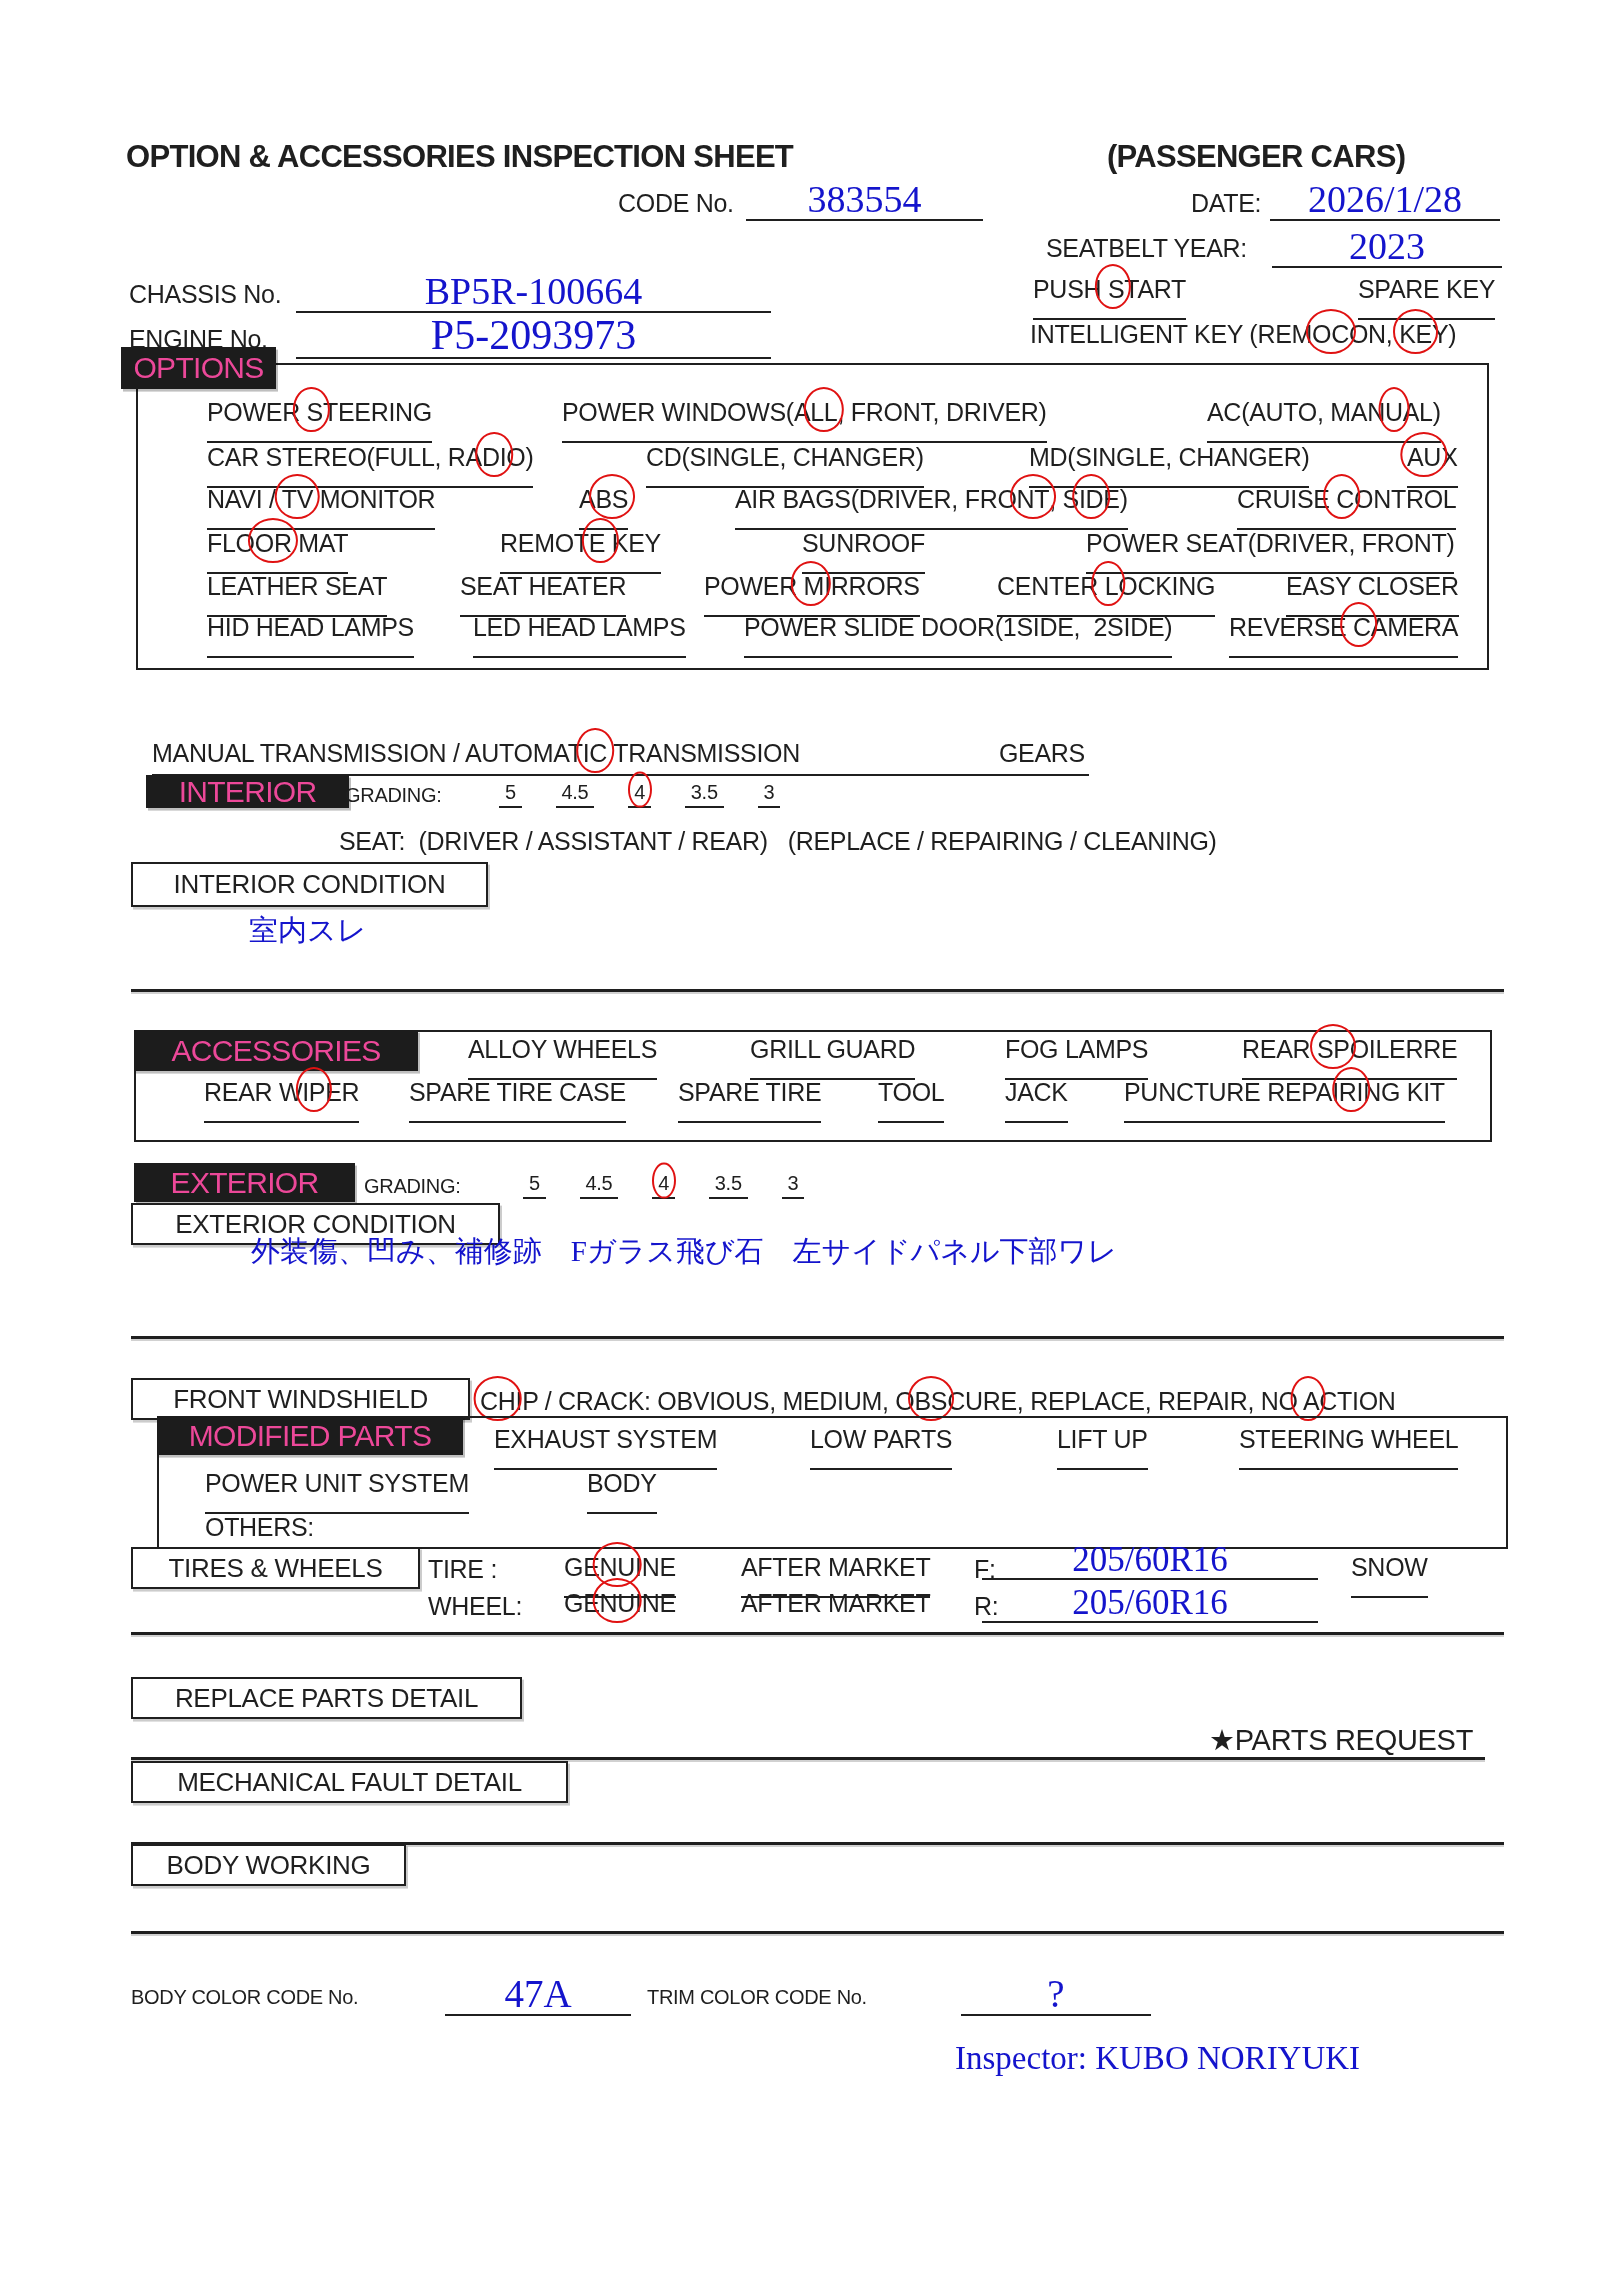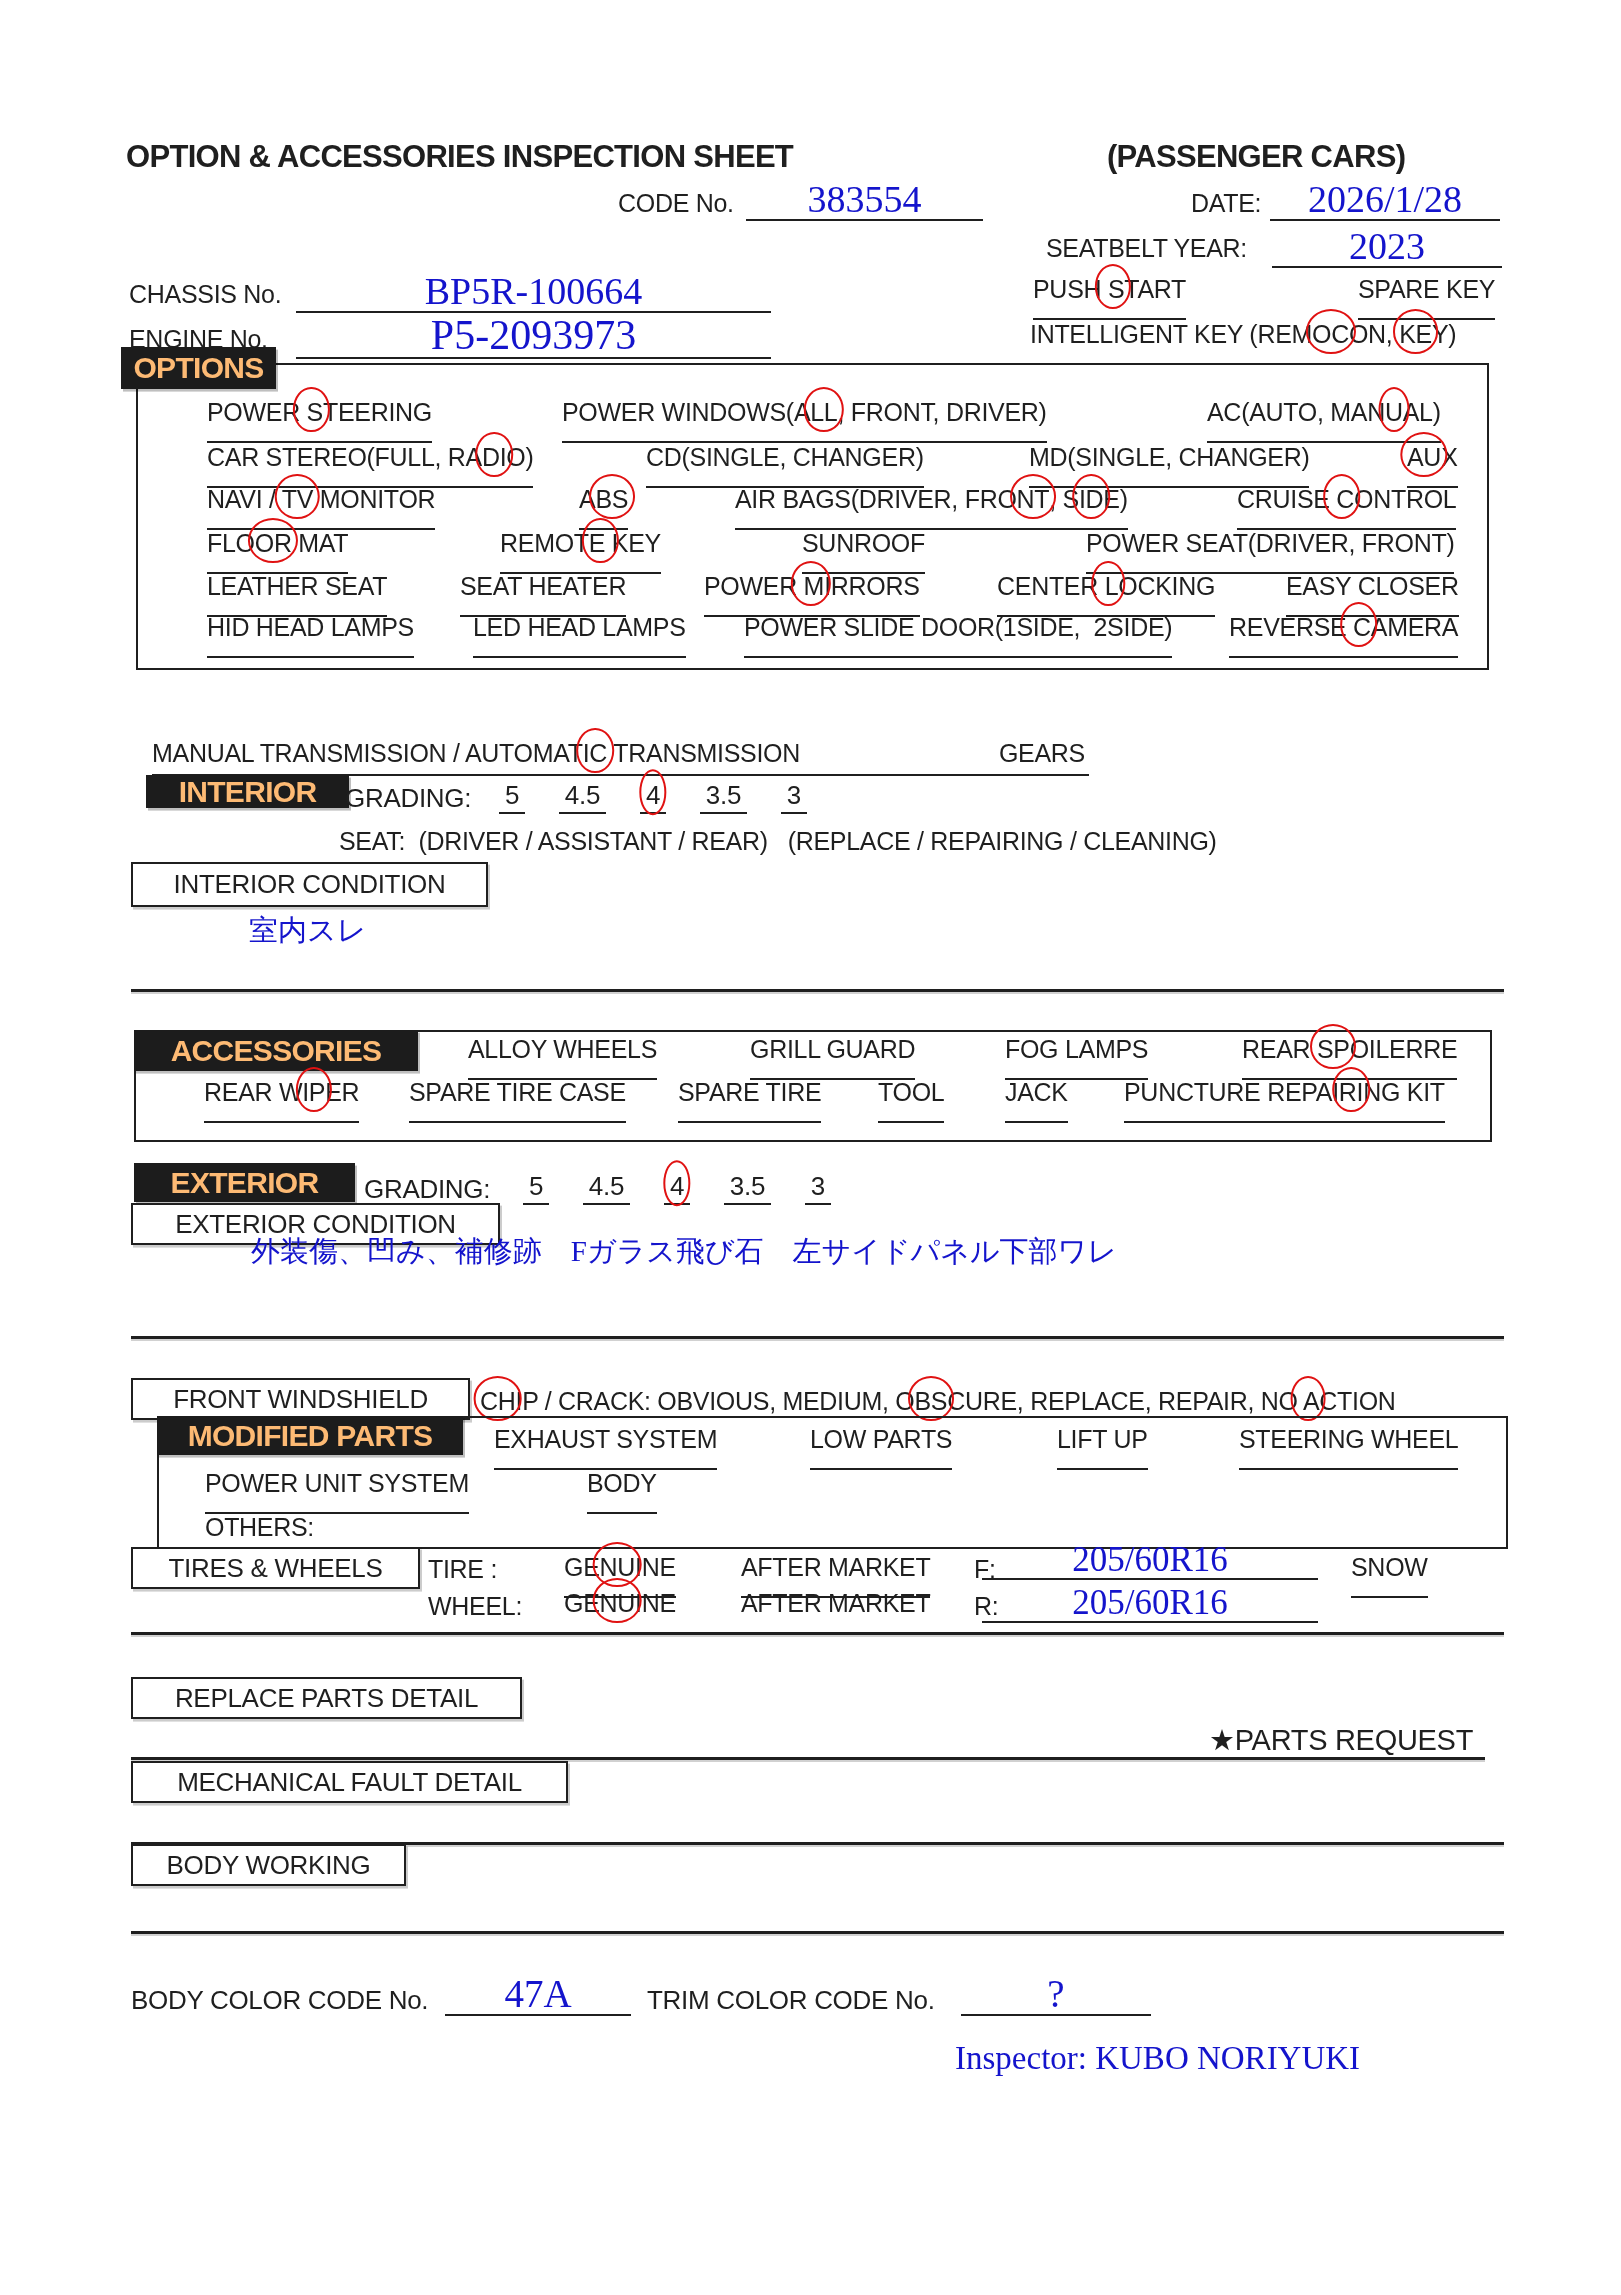--- a/index.html
+++ b/index.html
@@ -4,27 +4,27 @@
 <style>
   :root{ --ink:#1f1f1f; --blue:#1414cc; --red:#e01212; }
   html,body{margin:0;padding:0;background:#ffffff;}
   .page{position:relative;width:1622px;height:2295px;background:#fff;overflow:hidden;
         font-family:"Liberation Sans",sans-serif;color:var(--ink);}
   .abs{position:absolute;}
   .t48{font-size:31px;font-weight:bold;letter-spacing:-0.7px;white-space:nowrap;}
   .lbl{font-size:25px;letter-spacing:-0.3px;white-space:nowrap;line-height:1.1;}
   .opt{font-size:25px;letter-spacing:-0.3px;white-space:pre;line-height:1;
        border-bottom:2px solid var(--ink);padding-bottom:16px;display:inline-block;}
-  .blabel{background:#1c1c1c;color:#fdba74;font-size:30px;font-weight:bold;letter-spacing:-0.7px;
+  .blabel{background:#1c1c1c;color:#ec4899;font-size:30px;font-weight:normal;letter-spacing:-0.7px;
           display:flex;align-items:center;justify-content:center;white-space:nowrap;box-shadow:2px 2.6px 0 rgba(0,0,0,.25);}
   .wlabel{background:#fff;border:2px solid var(--ink);font-size:26px;letter-spacing:-0.3px;
           display:flex;align-items:center;justify-content:center;white-space:nowrap;box-shadow:2px 2.6px 0 rgba(0,0,0,.2);}
   .box{position:absolute;border:2px solid var(--ink);background:transparent;}
   .hr{position:absolute;height:2.6px;background:var(--ink);box-shadow:0 2px 0 rgba(0,0,0,.18);}
-  .grad{font-size:26px;letter-spacing:-0.3px;white-space:nowrap;line-height:1;}
+  .grad{font-size:20px;letter-spacing:-0.3px;white-space:nowrap;line-height:1;}
   .gnum{display:inline-block;text-align:center;padding:0 5.9px 3.9px 5.9px;border-bottom:2px solid var(--ink);line-height:1;}
   .grow{display:flex;gap:34px;align-items:flex-start;}
   .serif-blue{font-family:"Liberation Serif",serif;color:var(--blue);white-space:nowrap;line-height:1;}
   .fval{position:absolute;display:flex;align-items:flex-end;justify-content:center;
         border-bottom:2px solid var(--ink);padding-bottom:1.3px;}
   .trans{display:flex;justify-content:space-between;border-bottom:2.6px solid var(--ink);
          padding-bottom:6.5px;padding-right:3.9px;margin-top:44px;}
   .circ{position:relative;}
   .circ::after{content:'';position:absolute;left:50%;top:50%;transform:translate(-50%,-56%);
                width:calc(100% + 9.2px);height:1.62em;border:2.6px solid var(--red);

